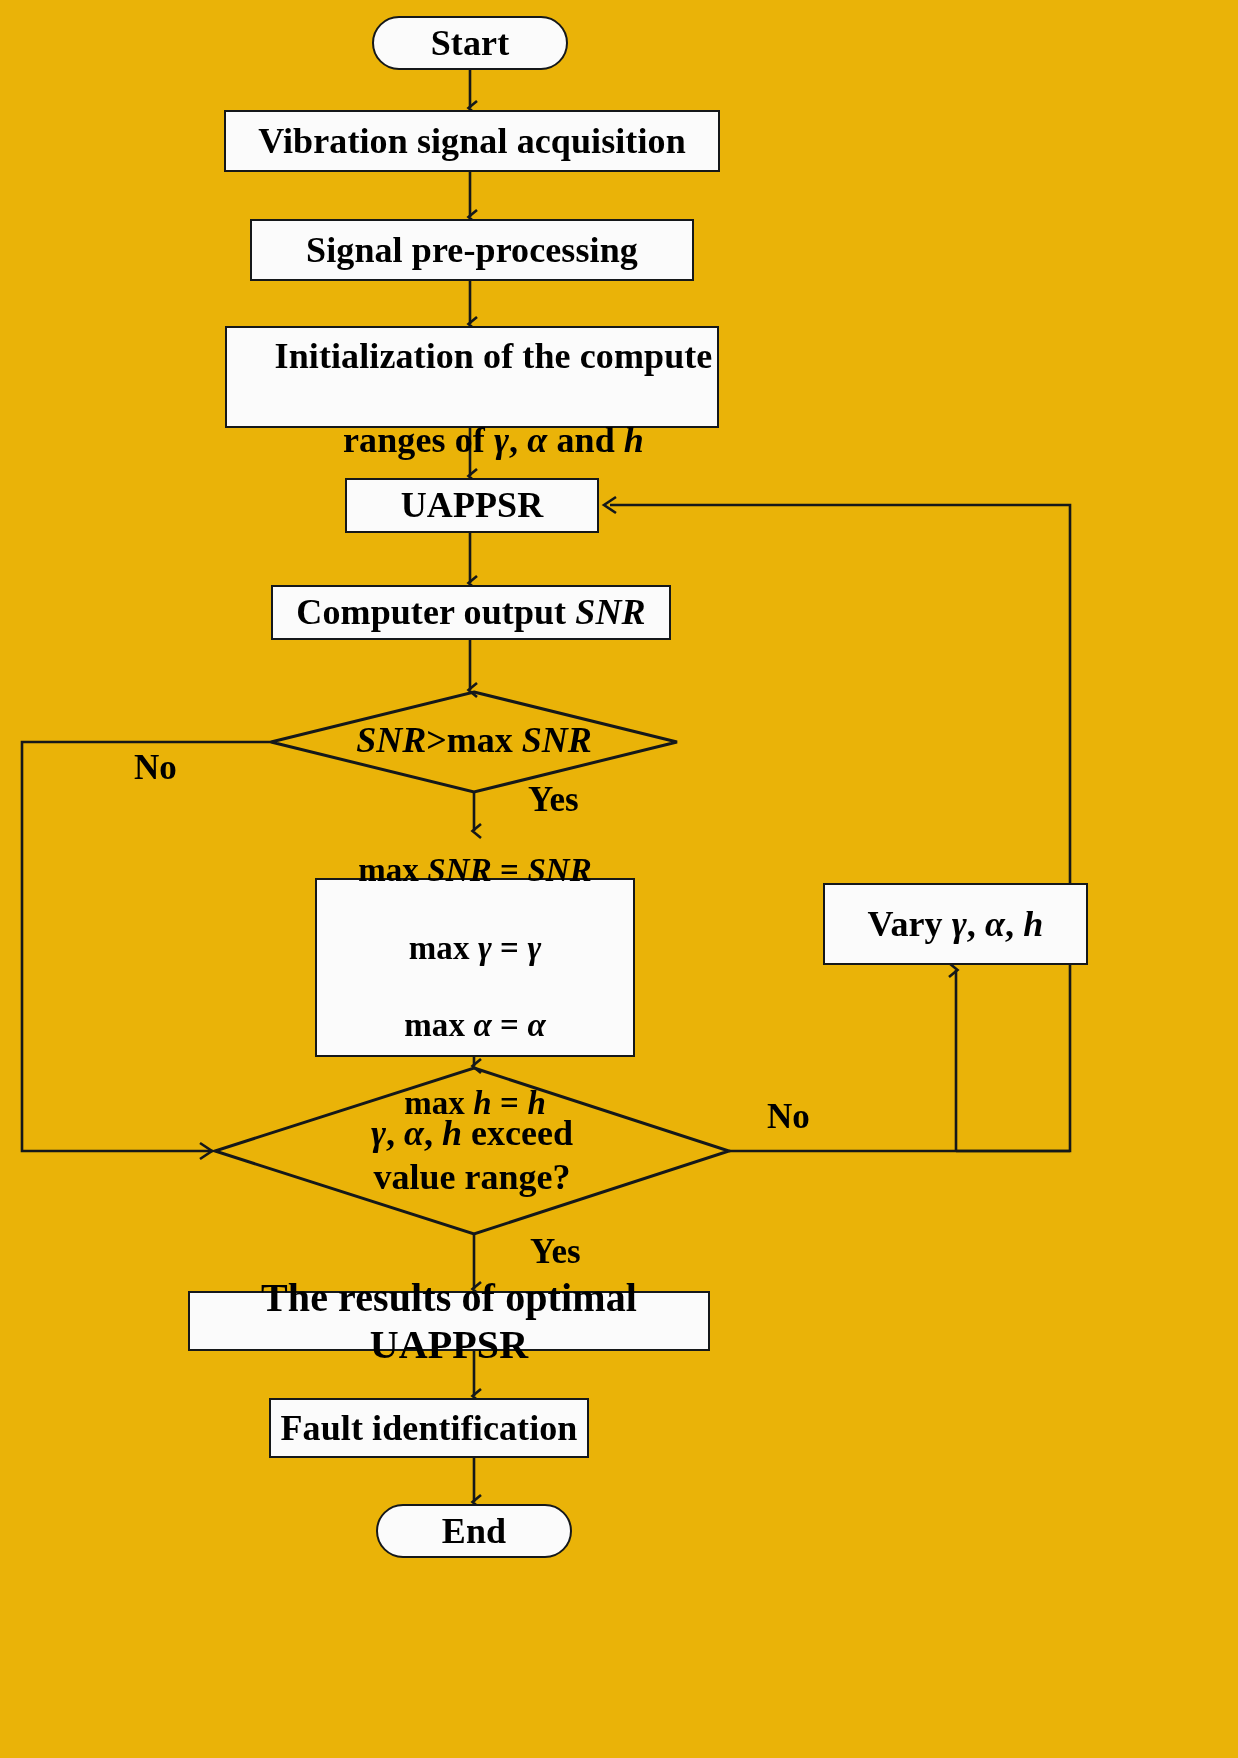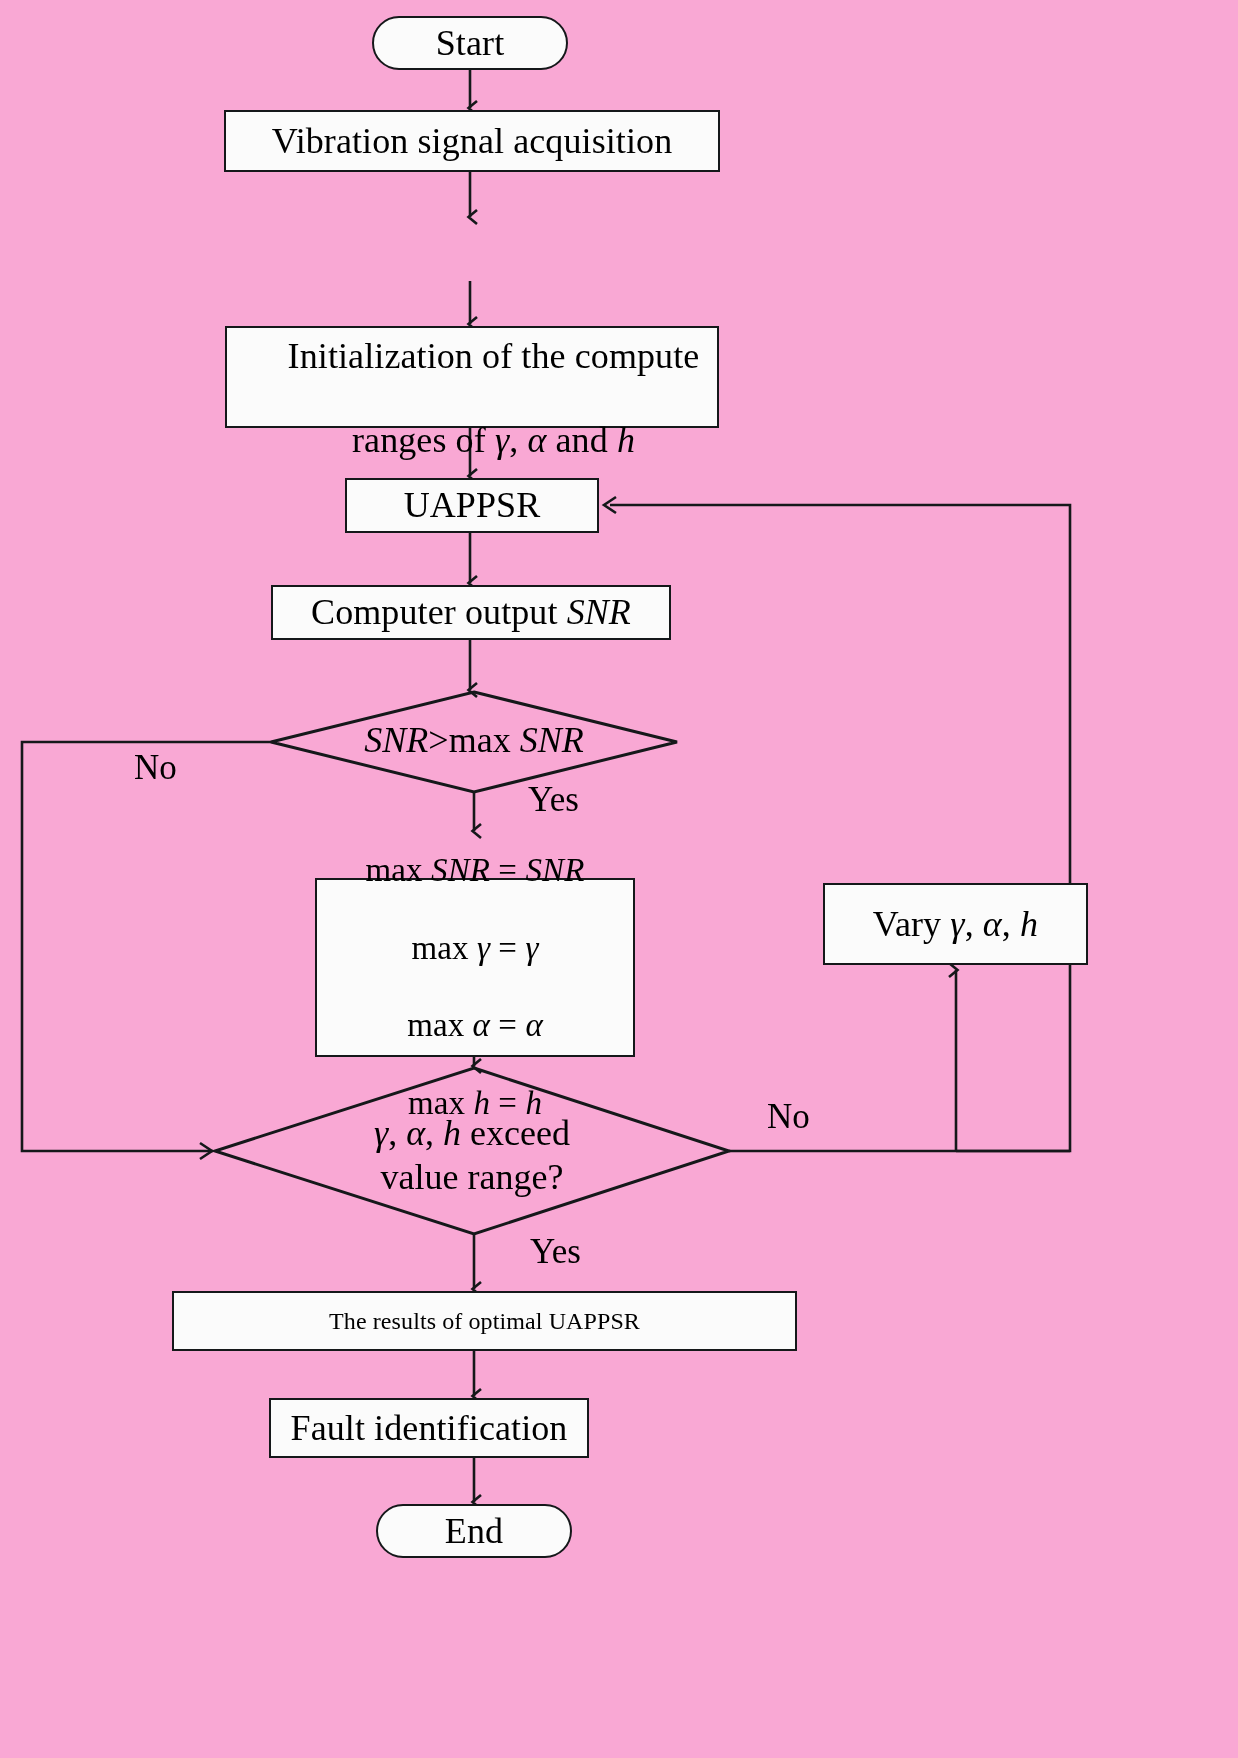--- a/index.html
+++ b/index.html
@@ -4,24 +4,25 @@
 <style>
   html, body {
     margin: 0;
     padding: 0;
     background: #ffffff;
   }
   #canvas {
     position: relative;
     width: 1238px;
     height: 1758px;
-    background: #f9a8d4;
+    background: #eab308;
     font-family: "Liberation Serif", "DejaVu Serif", serif;
     color: #000000;
     overflow: hidden;
+    font-weight: bold;
   }
   #edges {
     position: absolute;
     left: 0;
     top: 0;
     width: 1238px;
     height: 1758px;
   }
   .node {
     position: absolute;
@@ -61,21 +62,21 @@
 
   
   #n-start      { left: 372px; top: 16px;   width: 196px; height: 54px;  font-size: 36px; }
   #n-acq        { left: 224px; top: 110px;  width: 496px; height: 62px;  font-size: 36px; }
   #n-pre        { left: 250px; top: 219px;  width: 444px; height: 62px;  font-size: 36px; }
   #n-init       { left: 225px; top: 326px;  width: 494px; height: 102px; font-size: 36px; padding-left: 43px; }
   #n-uappsr     { left: 345px; top: 478px;  width: 254px; height: 55px;  font-size: 36px; }
   #n-snrout     { left: 271px; top: 585px;  width: 400px; height: 55px;  font-size: 36px; }
   #n-assign     { left: 315px; top: 833px;  width: 320px; height: 179px; font-size: 33px; margin-top: 45px; }
   #n-vary       { left: 823px; top: 883px;  width: 265px; height: 82px;  font-size: 36px; }
-  #n-results    { left: 172px; top: 1291px; width: 625px; height: 60px;  font-size: 24px; }
+  #n-results    { left: 188px; top: 1291px; width: 522px; height: 60px;  font-size: 40px; }
   #n-fault      { left: 269px; top: 1398px; width: 320px; height: 60px;  font-size: 36px; }
   #n-end        { left: 376px; top: 1504px; width: 196px; height: 54px;  font-size: 36px; }
 
   #d-snr        { left: 271px; top: 692px;  width: 406px; height: 100px; }
   #d-range      { left: 215px; top: 1068px; width: 514px; height: 166px; }
   .diamond .dtext {
     position: absolute;
     left: 0; right: 0;
     text-align: center;
   }
@@ -141,20 +142,23 @@
   </svg>
 
   <div class="node term" id="n-start">
     <span class="nodetext">Start</span>
   </div>
 
   <div class="node rect" id="n-acq">
     <span class="nodetext">Vibration signal acquisition</span>
   </div>
 
+  <div class="node rect" id="n-pre">
+    <span class="nodetext">Signal pre-processing</span>
+  </div>
 
   <div class="node rect" id="n-init">
     <span class="nodetext">
       <span>Initialization of the compute</span><br>
       <span>ranges of </span><span class="it">γ</span><span>, </span><span class="it">α</span><span> and </span><span class="it">h</span>
     </span>
   </div>
 
   <div class="node rect" id="n-uappsr">
     <span class="nodetext">UAPPSR</span>

